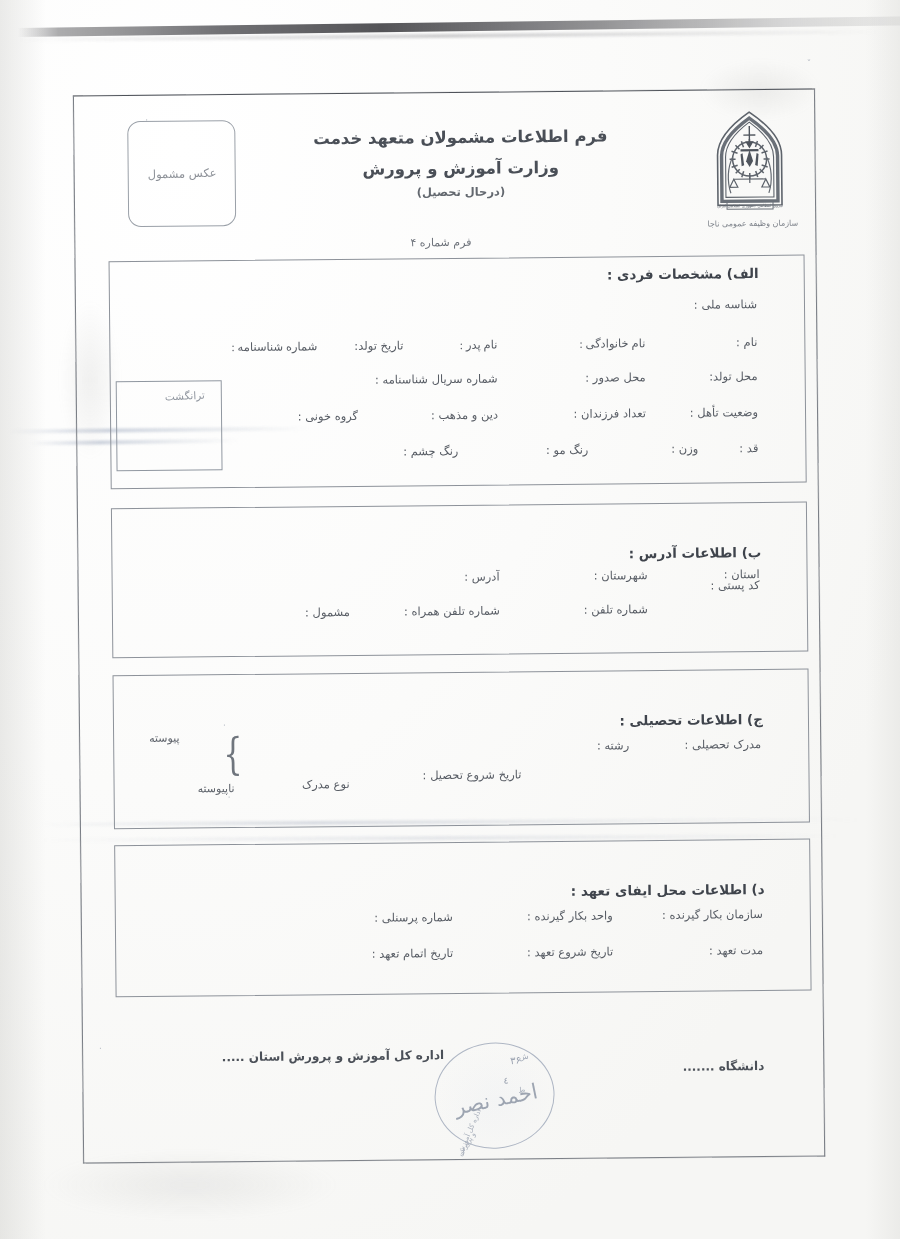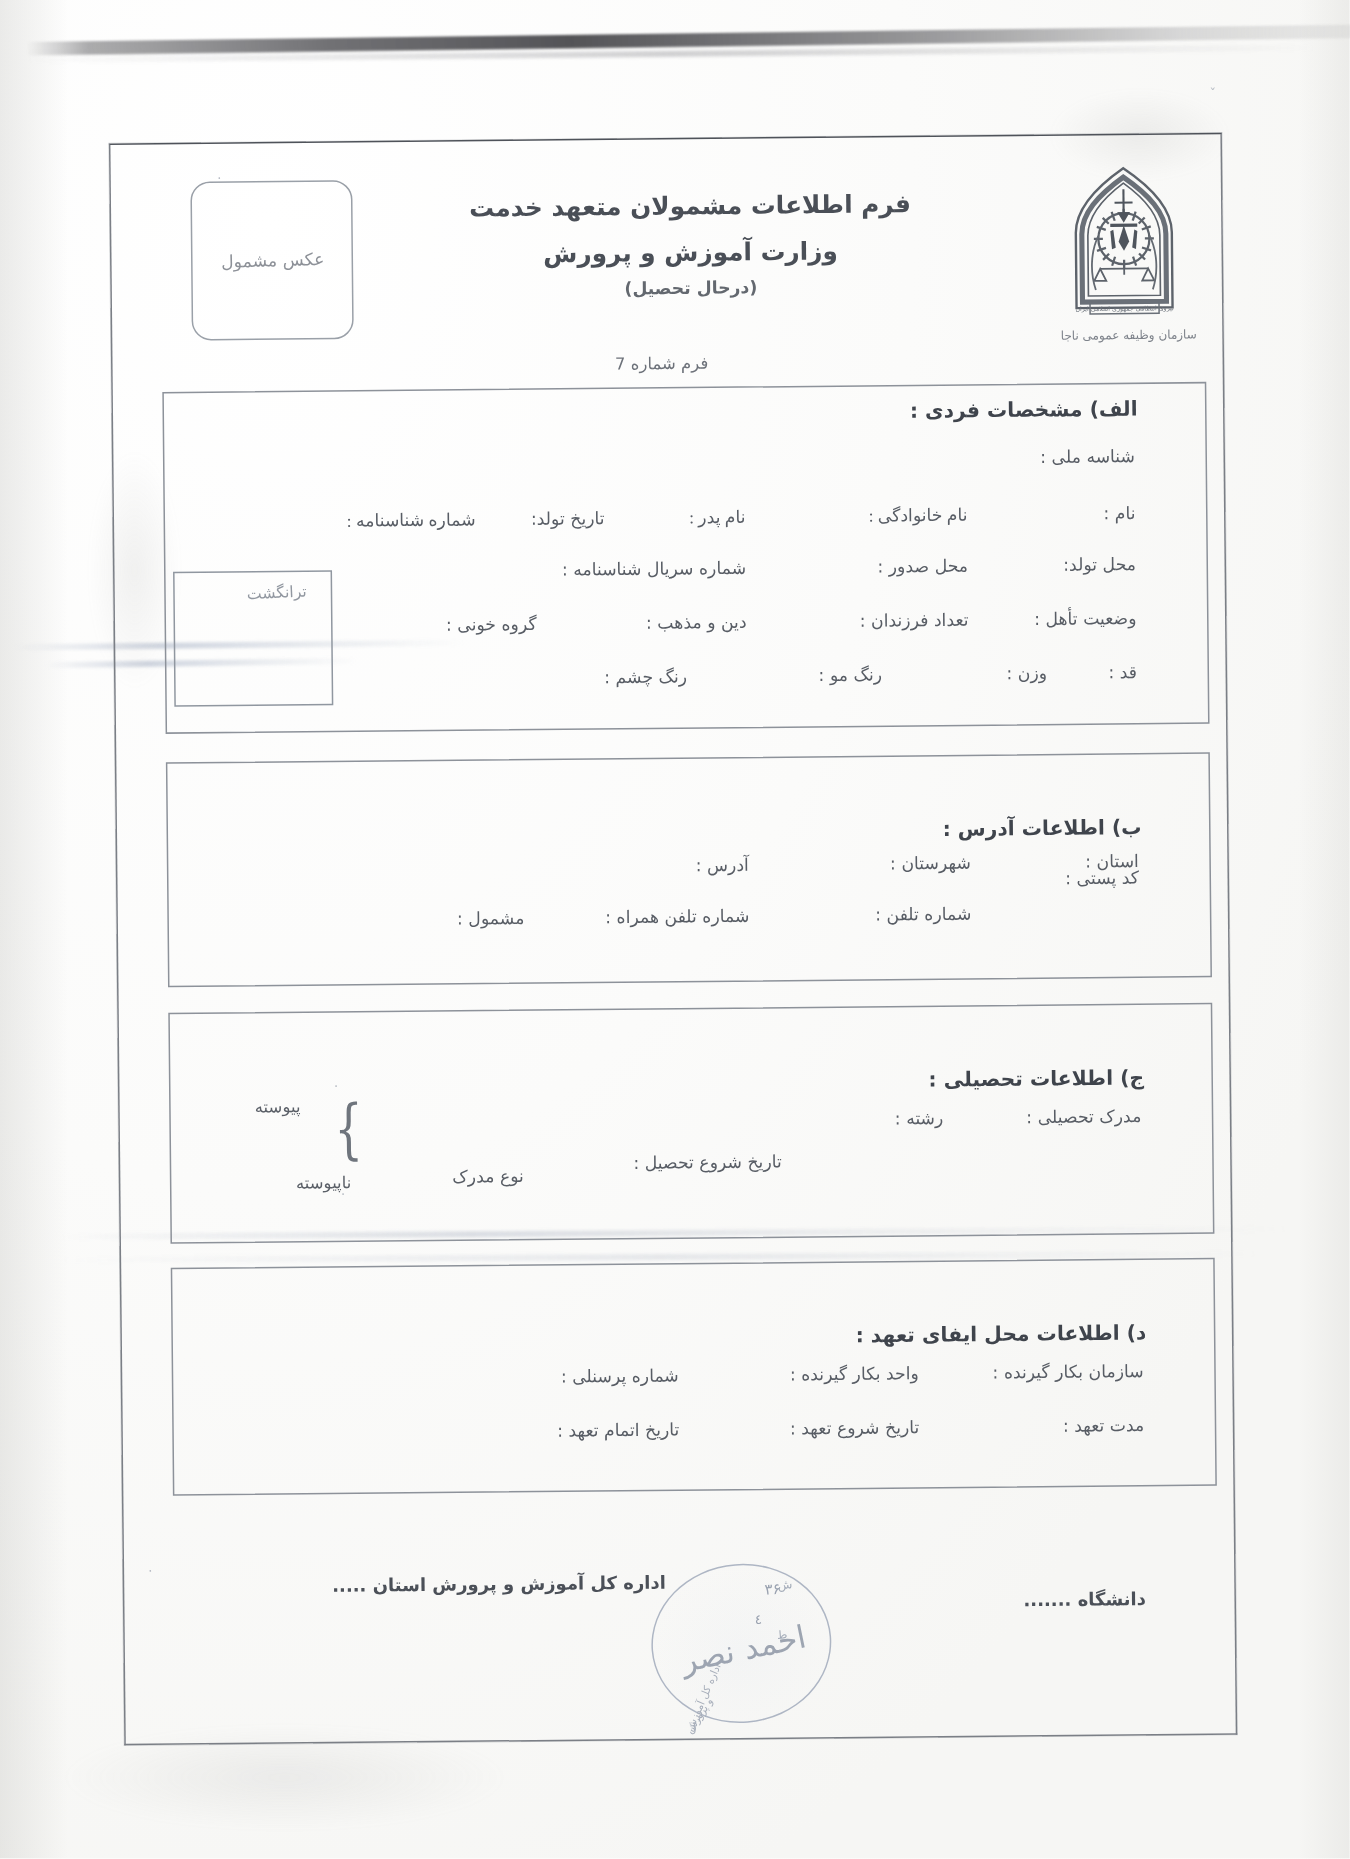--- a/index.html
+++ b/index.html
@@ -249,21 +249,21 @@
       <g stroke="#646a72" stroke-width="1.2" fill="none">
         <path d="M24 84 C20 72 21 58 26 48"></path>
         <path d="M62 84 C66 72 65 58 60 48"></path>
       </g>
       <rect x="20" y="92" width="46" height="8" fill="none" stroke="#6a7078" stroke-width="1"></rect>
       <text x="43" y="98" font-size="4.2" fill="#70767e" text-anchor="middle" font-family="DejaVu Sans, sans-serif">نیروی انتظامی جمهوری اسلامی ایران</text>
     </svg>
     <div class="emblem-caption">سازمان وظیفه عمومی ناجا</div>
   </div>
 
-  <div class="form-no">فرم شماره 7</div>
+  <div class="form-no">فرم شماره ۴</div>
 
   <div class="section" style="left:112px;top:258px;width:694px;height:226px;"></div>
   <div class="sec-title" style="right:138px;top:268px;">الف) مشخصات فردی :</div>
 
   <div class="fld" style="right:140px;top:300px;">شناسه ملی :</div>
 
   <div class="fld" style="right:140px;top:338px;">نام :</div>
   <div class="fld" style="right:252px;top:338px;font-family:Liberation Serif, serif;">نام خانوادگی :</div>
   <div class="fld" style="right:400px;top:338px;font-family:Liberation Serif, serif;">نام پدر :</div>
   <div class="fld" style="right:494px;top:338px;">تاریخ تولد:</div>
@@ -301,21 +301,21 @@
 
   <div class="section" style="left:112px;top:672px;width:694px;height:152px;"></div>
   <div class="sec-title" style="right:138px;top:714px;">ج) اطلاعات تحصیلی  :</div>
 
   <div class="fld" style="right:140px;top:740px;">مدرک تحصیلی :</div>
   <div class="fld" style="right:272px;top:740px;">رشته :</div>
   <div class="fld" style="right:380px;top:740px;margin-top:28px;">تاریخ شروع تحصیل :</div>
 
   <div class="fld" style="right:552px;top:776px;">نوع مدرک</div>
   <div class="brace">}</div>
-  <div class="opt" style="left:148px;top:729px;margin-left:21px;">پیوسته</div>
+  <div class="opt" style="left:148px;top:729px;">پیوسته</div>
   <div class="opt" style="left:196px;top:780px;">ناپیوسته</div>
 
   <div class="section" style="left:112px;top:842px;width:694px;height:150px;"></div>
   <div class="sec-title" style="right:138px;top:884px;">د) اطلاعات محل ایفای تعهد :</div>
 
   <div class="fld" style="right:140px;top:910px;">سازمان بکار گیرنده :</div>
   <div class="fld" style="right:290px;top:910px;">واحد بکار گیرنده :</div>
   <div class="fld" style="right:450px;top:910px;">شماره پرسنلی :</div>
 
   <div class="fld" style="right:140px;top:946px;">مدت تعهد :</div>

